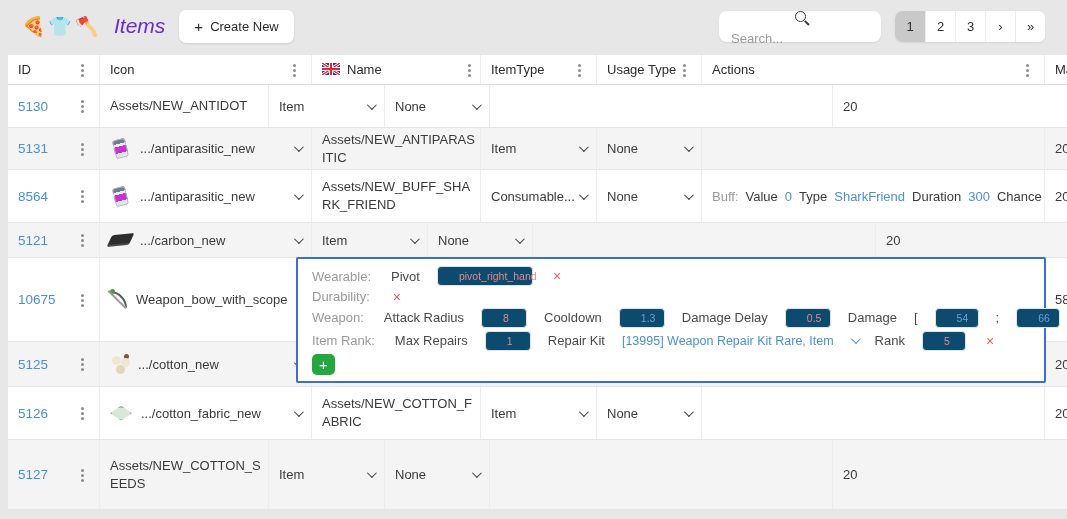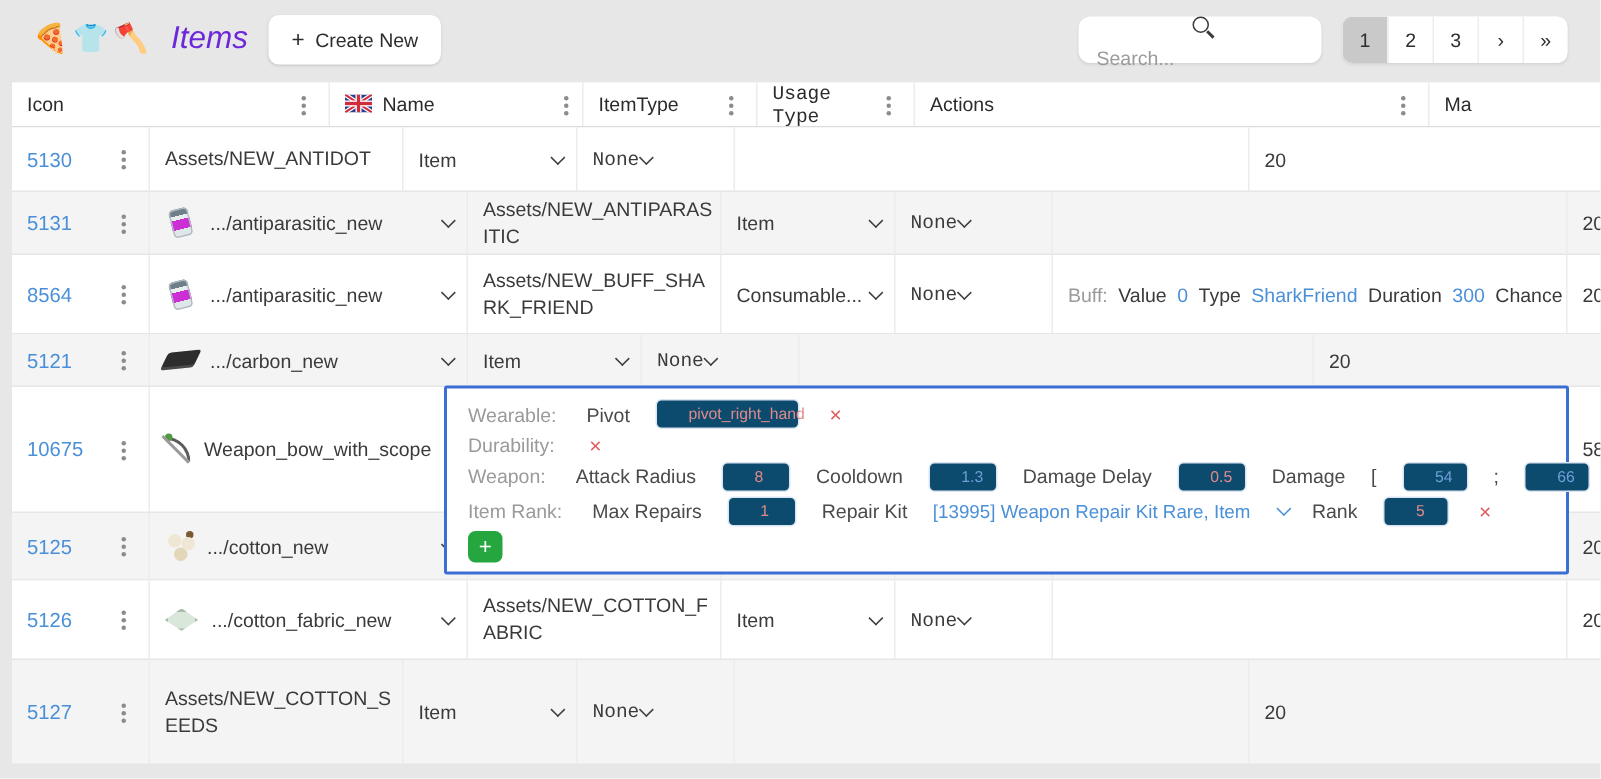--- a/index.html
+++ b/index.html
@@ -43,21 +43,21 @@
     background:#fff; }
   .tbl { width:1097px; }
   .tr { display:flex; width:1097px; border-bottom:1px solid #e6e6e6; background:#fff; }
   .tr.alt { background:#f4f4f4; }
   .td, .th { border-right:1px solid #ececec; display:flex; align-items:center;
     padding:0 10px; font-size:13px; color:#3a3a3a; overflow:hidden; }
   .c-id { width:92px; justify-content:space-between; }
   .c-icon { width:212px; gap:9px; }
   .c-name { width:169px; line-height:1.35; overflow-wrap:anywhere; padding-right:4px; }
   .c-type { width:116px; justify-content:space-between; }
-  .c-usage { width:105px; justify-content:flex-start;font-family:Liberation Mono, monospace; }
+  .c-usage { width:105px; justify-content:space-between; }
   .c-actions { width:343px; gap:7px; white-space:nowrap; }
   .c-last { width:60px; border-right:none; }
   .thead { display:flex; width:1097px; height:30px; border-bottom:1px solid #dcdcdc;
     background:#fff; }
   .th { font-size:13px; font-weight:500; color:#2b2b2b; }
   .th .hlabel { flex:1; display:flex; align-items:center; gap:7px; }
   .h42{min-height:42px}.h43{min-height:43px}.h53{min-height:53px}.h35{min-height:35px}
   .h84{min-height:84px}.h45{min-height:45px}.h70{min-height:70px}
   .id-link { color:#4a90d9; text-decoration:none; font-size:13.5px; }
   .kebab { position:relative; width:12px; height:16px; cursor:pointer; flex:none; }
@@ -143,20 +143,26 @@
     <button class="pg">2</button>
     <button class="pg">3</button>
     <button class="pg">›</button>
     <button class="pg">»</button>
   </nav>
 </header>
 
 <div class="table-wrap">
   <div class="tbl">
     <div class="thead">
+      <div class="th c-id">
+        <span class="hlabel">
+            <span>ID</span>
+          </span>
+        <span class="kebab"></span>
+      </div>
       <div class="th c-icon">
         <span class="hlabel">
             <span>Icon</span>
           </span>
         <span class="kebab"></span>
       </div>
       <div class="th c-name" style="justify-content:space-between;">
         <span class="hlabel">
           <svg class="flag-icon" viewBox="0 0 18 12">
             <rect width="18" height="12" fill="#2b3f8e"></rect>

